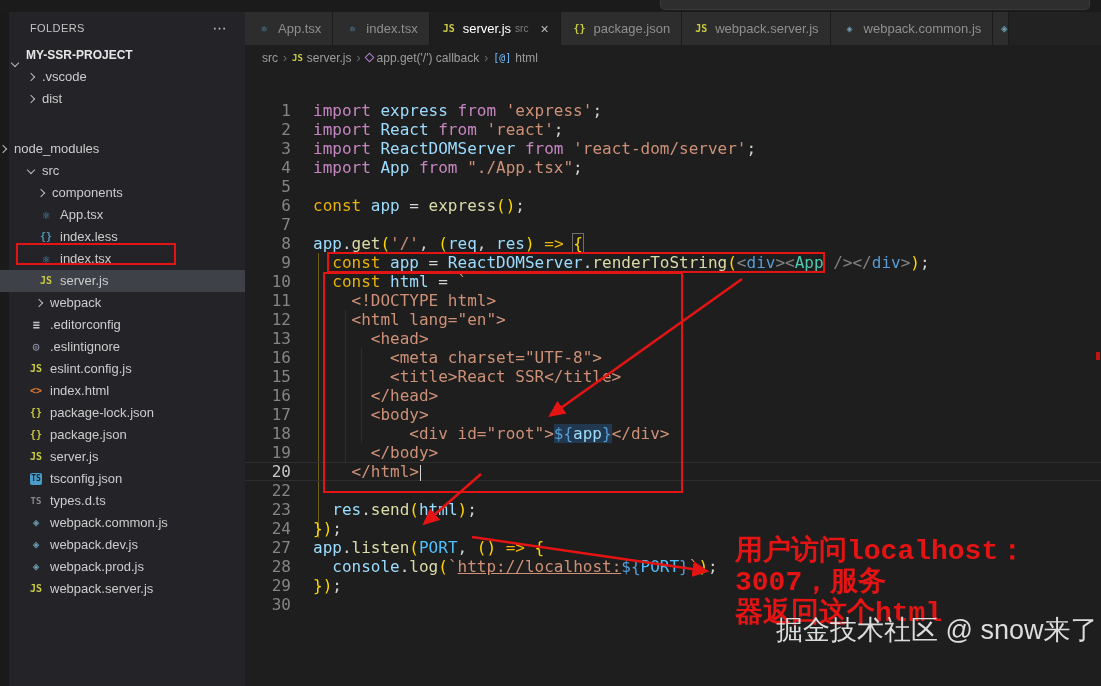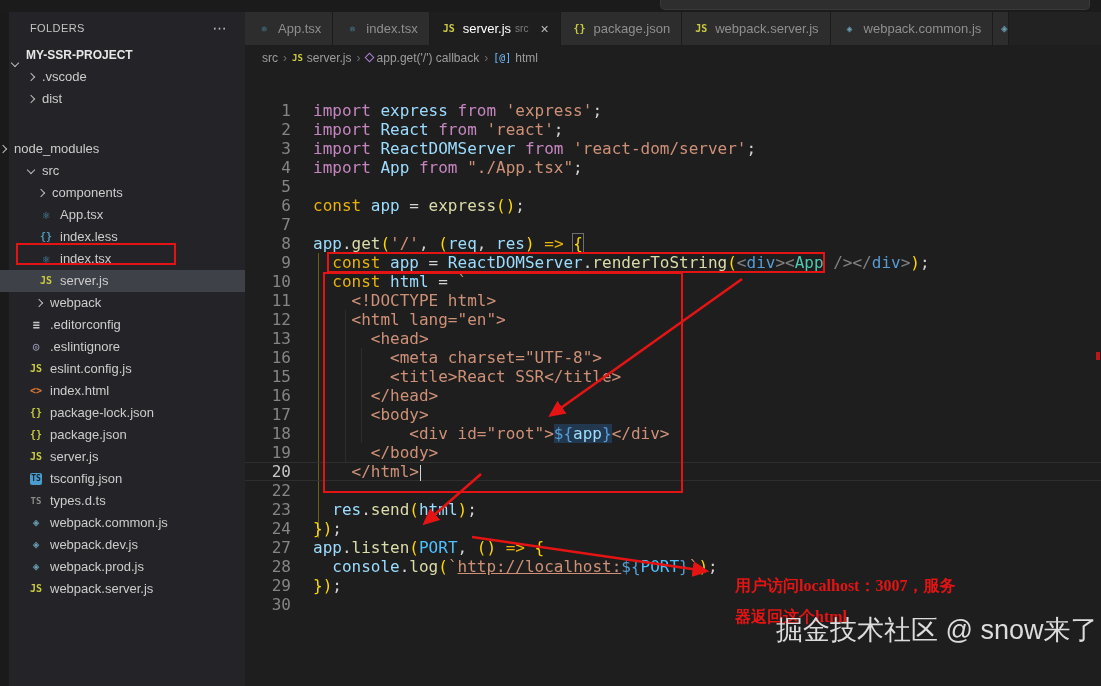--- a/index.html
+++ b/index.html
@@ -82,21 +82,21 @@
   .guide-f2{position:absolute;left:116px;top:278px;width:1px;height:95px;background:rgba(255,255,255,.07)}
 
   
   .rbox{position:absolute;border:2px solid var(--red);pointer-events:none}
   #box-sidebar{left:16px;top:243px;width:160px;height:22px}
   #box-line9{left:327px;top:252px;width:498px;height:21px}
   #box-template{left:323px;top:272px;width:360px;height:221px}
   .arrows{position:absolute;left:0;top:0;width:1101px;height:686px;pointer-events:none}
   .ruler-tick{position:absolute;left:1096px;top:352px;width:4px;height:8px;background:var(--red);opacity:.8;pointer-events:none}
 
-  .note{position:absolute;left:735px;top:570px;width:360px;color:var(--red);font-family:Liberation Serif, serif;font-size:16px;line-height:31px;font-weight:bold}
+  .note{position:absolute;left:735px;top:536px;width:360px;color:var(--red);font-family:Liberation Mono, monospace;font-size:28px;line-height:31px;font-weight:bold}
   .watermark{position:absolute;left:776px;top:612px;color:#dcdcdc;font-size:27px;font-family:"Liberation Sans",sans-serif}
 </style>
 </head>
 <body>
 
 <div class="screen">
 
   <div class="titlebar">
     <div class="tsearch"></div>
   </div>

